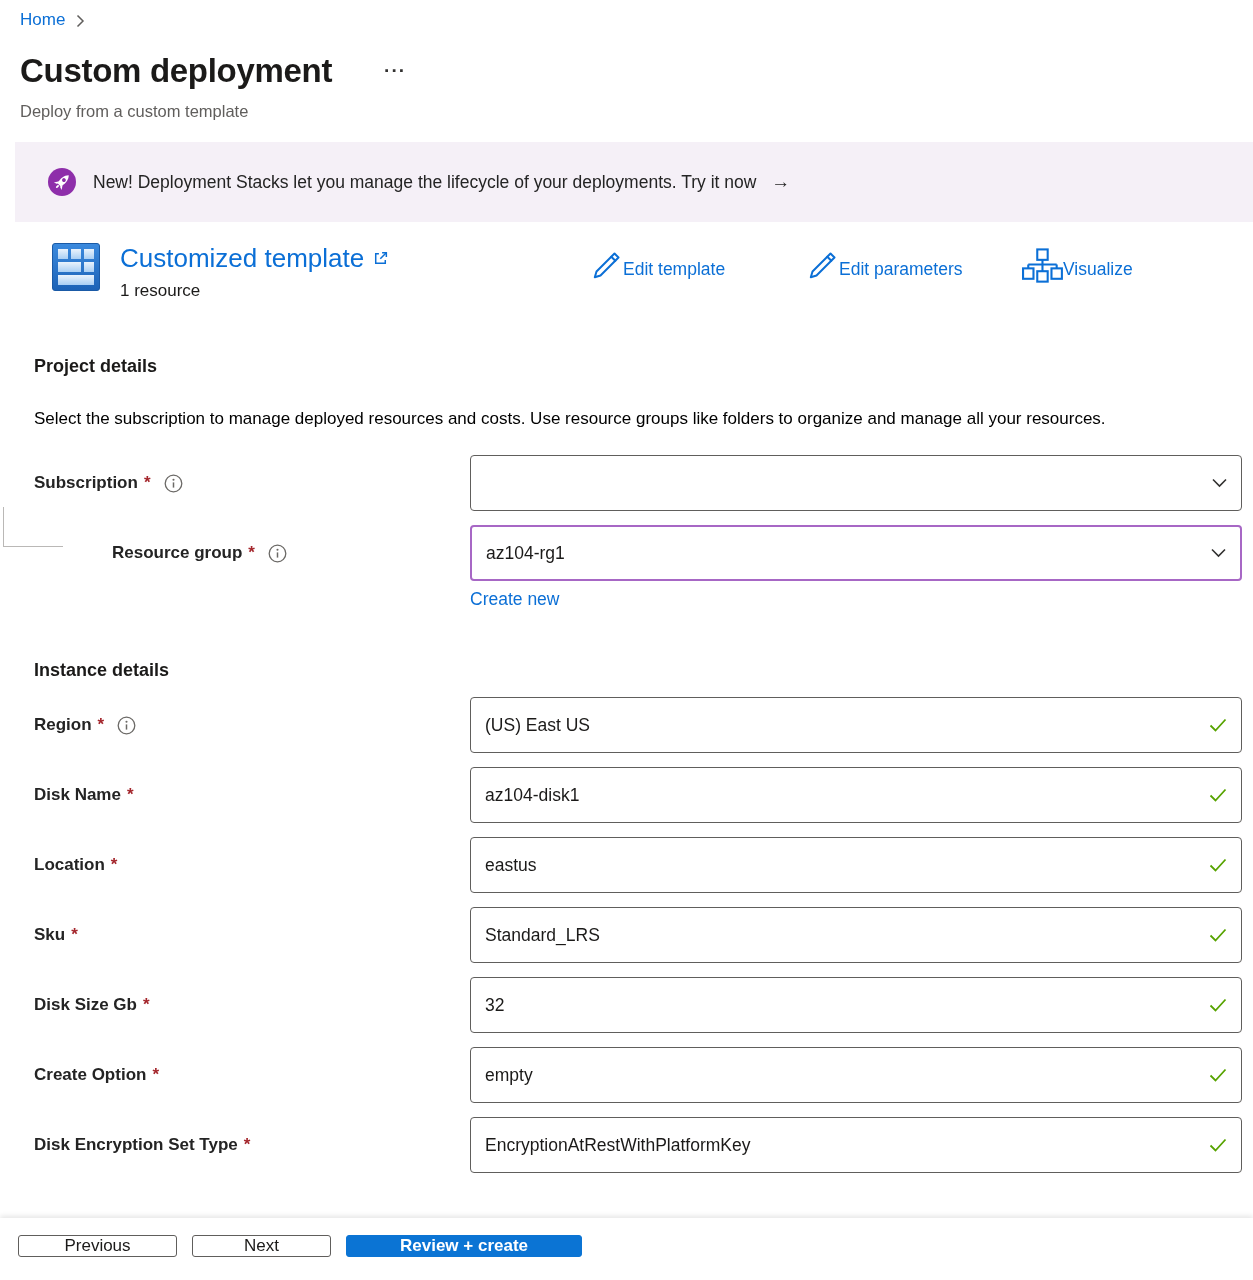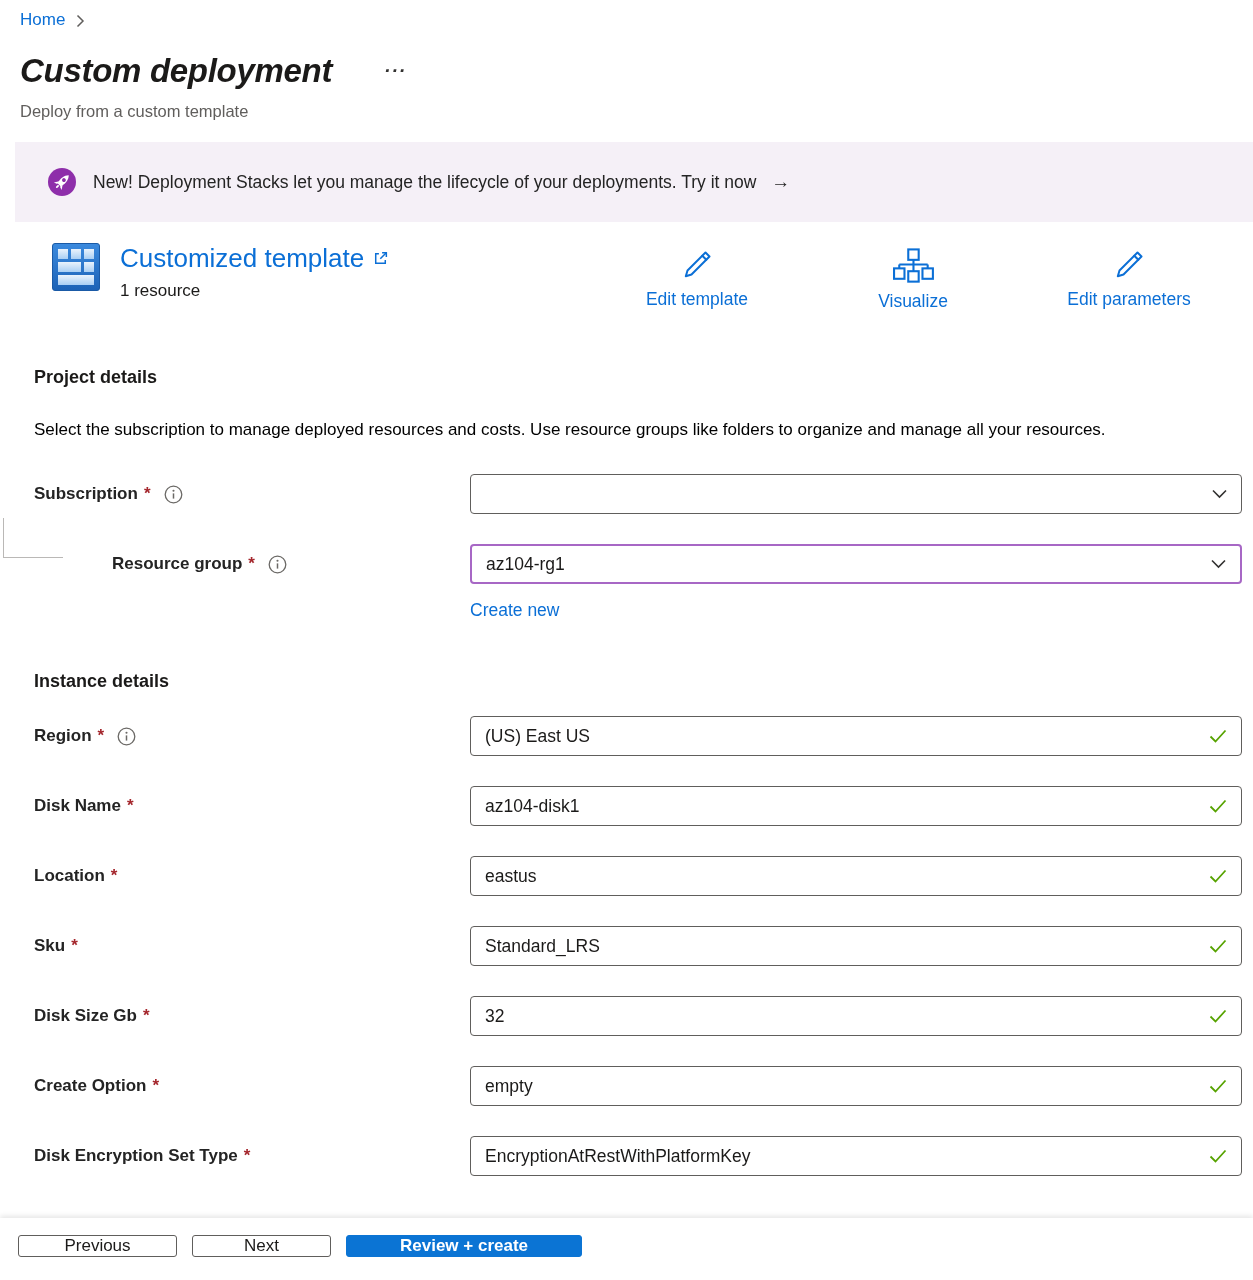--- a/index.html
+++ b/index.html
@@ -12,41 +12,41 @@
     overflow:hidden;
   }
   .content { position:absolute; top:0; left:0; right:0; height:1218px; overflow:hidden; }
 
   
   .breadcrumb { padding:10px 0 0 20px; font-size:17px; display:flex; align-items:center; gap:11px; }
   .breadcrumb .crumb-link { color:#0b6fd6; cursor:pointer; text-decoration:none; }
   .crumb-chev { display:flex; align-items:center; padding-top:2px; }
 
   
-  .title-row { display:flex; align-items:center; padding-left:20px; margin-top:22px;font-style:italic; }
+  .title-row { display:flex; align-items:center; padding-left:20px; margin-top:22px; }
   .page-title { font-size:33px; font-weight:700; letter-spacing:-0.3px; color:#1b1a19; }
   .menu-dots { margin-left:46px; font-size:19px; font-weight:700; color:#323130; letter-spacing:1px; cursor:pointer; padding:2px 6px; }
   .subtitle { padding-left:20px; margin-top:12px; font-size:16.5px; color:#605e5c; }
 
   
   .banner { margin:21px 0 0 15px; height:80px; background:#f5f0f7; display:flex; align-items:center; padding-left:33px; }
   .banner-icon { width:28px; height:28px; margin-right:17px; flex:none; display:flex; }
   .banner-text { font-size:17.5px; color:#242424; }
   .banner-text .cta { cursor:pointer; }
   .banner-arrow { margin-left:10px; font-size:19px; }
 
   
   .template-row { display:flex; align-items:flex-start; margin:21px 16px 0 52px; }
   .template-info { display:flex; }
   .template-icon { width:48px; height:48px; flex:none; }
   .template-text { margin-left:20px; }
   .template-link { font-size:26px; color:#0b6fd6; display:flex; align-items:center; gap:8px; cursor:pointer; }
   .resource-count { font-size:17px; margin-top:7px; color:#1b1a19; }
   .actions { margin-left:auto; display:flex; }
-  .action { width:216px; display:flex; flex-direction:column; align-items:center; color:#0b6fd6; cursor:pointer; padding-top:5px; }
+  .action { width:216px; display:flex; flex-direction:row; align-items:center; color:#0b6fd6; cursor:pointer; padding-top:5px; }
   .action svg { margin-bottom:7px; }
   .action-label { font-size:17.5px; }
 
   
   .section-heading { font-size:18px; font-weight:700; padding-left:34px; color:#1b1a19; }
   .heading-project { margin-top:55px; }
   .heading-instance { margin-top:50px; }
   .description { padding-left:34px; margin-top:26px; font-size:17px; line-height:31px; max-width:1150px; color:#000000; }
 
   
@@ -55,21 +55,21 @@
   .inst-form { margin-top:24px; }
   .form-row { display:flex; align-items:center; height:40px; margin-bottom:30px; }
   .row-tight { margin-bottom:8px; }
   .label-col { width:436px; flex:none; display:flex; align-items:center; font-size:17px; color:#242424;font-weight:bold; }
   .label-col.indent { padding-left:78px; }
   .req { color:#a4262c; margin-left:6px; font-size:17px; }
   .info-icon { margin-left:13px; display:flex; cursor:pointer; }
   .connector { position:absolute; left:3px; top:44px; width:60px; height:40px;
                border-left:1px solid #bab8b6; border-bottom:1px solid #bab8b6; }
 
-  .input { flex:1; height:40px; border:1px solid #605e5c; border-radius:4px; display:flex;
+  .input { flex:1; height:56px; border:1px solid #605e5c; border-radius:4px; display:flex;
            align-items:center; padding:0 14px; font-size:17.5px; background:#fff; color:#1b1a19; }
   .input .value { flex:1; white-space:nowrap; overflow:hidden; }
   .input.focused { border:2px solid #a767c5; }
   .dropdown { cursor:pointer; }
   .suffix-icon { display:flex; flex:none; margin-left:8px; }
 
   .create-new { margin-left:436px; margin-top:8px; display:inline-block; font-size:17.5px; color:#0b6fd6; cursor:pointer; }
 
   
   .footer { position:absolute; top:1218px; left:0; right:0; bottom:0; background:#fff;
@@ -166,43 +166,43 @@
             <g fill="none" stroke="#0b6fd6" stroke-width="2" stroke-linejoin="round" stroke-linecap="round">
               <path d="M25.5 4.5 l4 4 L11.5 26.5 l-5.7 1.7 1.7-5.7 Z"></path>
               <path d="M22.3 7.7 l4 4"></path>
             </g>
           </svg>
         </span>
         <span class="action-label">Edit template</span>
       </div>
       <div class="action">
         <span style="display:flex;">
+          <svg width="34" height="34" viewBox="0 0 34 34">
+            <g fill="none" stroke="#0b6fd6" stroke-width="2" stroke-linejoin="round" stroke-linecap="round">
+              <path d="M25.5 4.5 l4 4 L11.5 26.5 l-5.7 1.7 1.7-5.7 Z"></path>
+              <path d="M22.3 7.7 l4 4"></path>
+            </g>
+          </svg>
+        </span>
+        <span class="action-label">Edit parameters</span>
+      </div>
+      <div class="action">
+        <span style="display:flex;">
           <svg width="42" height="36" viewBox="0 0 44 38">
             <g fill="none" stroke="#0b6fd6" stroke-width="2.2">
               <rect x="17" y="1.5" width="11" height="11"></rect>
               <path d="M22.5 12.5 V17.5 M7.5 17.5 H37.5 M7.5 17.5 V21.5 M37.5 17.5 V21.5 M22.5 17.5 V24.5"></path>
               <rect x="2" y="21.5" width="11" height="11"></rect>
               <rect x="32" y="21.5" width="11" height="11"></rect>
               <rect x="17" y="24.5" width="11" height="11"></rect>
             </g>
           </svg>
         </span>
         <span class="action-label">Visualize</span>
       </div>
-      <div class="action">
-        <span style="display:flex;">
-          <svg width="34" height="34" viewBox="0 0 34 34">
-            <g fill="none" stroke="#0b6fd6" stroke-width="2" stroke-linejoin="round" stroke-linecap="round">
-              <path d="M25.5 4.5 l4 4 L11.5 26.5 l-5.7 1.7 1.7-5.7 Z"></path>
-              <path d="M22.3 7.7 l4 4"></path>
-            </g>
-          </svg>
-        </span>
-        <span class="action-label">Edit parameters</span>
-      </div>
     </div>
   </div>
 
   <div class="section-heading heading-project">Project details</div>
   <div class="description">Select the subscription to manage deployed resources and costs. Use resource groups like folders to organize and manage all your resources.</div>
 
   <div class="form proj-form">
     <div class="connector"></div>
 
     <div class="form-row">

